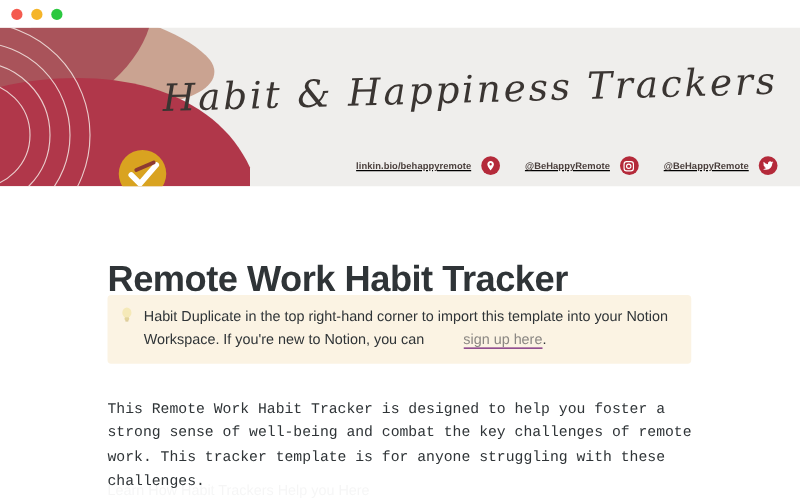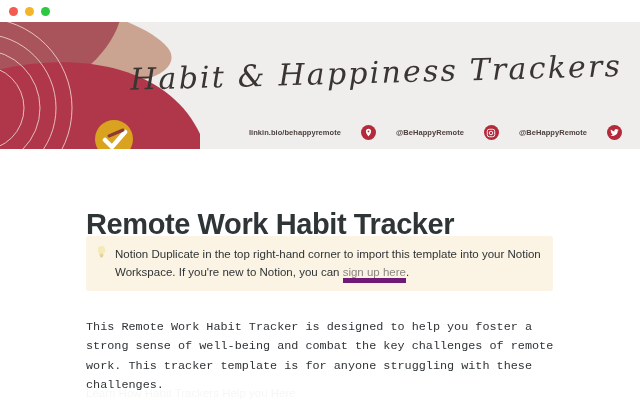--- a/index.html
+++ b/index.html
@@ -96,21 +96,22 @@
     right: 18px;
     top: 103px;
     display: flex;
     align-items: center;
     gap: 7px;
     white-space: nowrap;
   }
   .social-item {
     display: flex;
     align-items: center;
-    gap: 20px;
+    gap: 8px;
+    text-decoration: underline;
   }
   .social-item + .social-item { margin-left: 13px; }
   .social-label {
     font-size: 7.5px;
     font-weight: bold;
     color: #4A3F3C;
     letter-spacing: 0.05px;
   }
   .social-icon {
     width: 15px;
@@ -162,23 +163,24 @@
     color: #E8D9A0;
   }
   #callout-text {
     font-size: 11.5px;
     line-height: 18px;
     color: #2F3437;
   }
   #callout-text .em { }
   #callout-link {
     color: #8A8682;
-    border-bottom: 5px solid #701a75;
+    border-bottom: 1px solid #701a75;
     text-decoration: none;
     cursor: pointer;
+    margin-left: 28px;
   }
 
   #body-paragraph {
     position: absolute;
     left: 86px;
     top: 157px;
     width: 470px;
     font-size: 11.8px;
     line-height: 19.5px;
     color: #2F3437;
@@ -276,21 +278,21 @@
 
   <div id="callout">
     <div id="callout-icon">
       <svg width="11" height="14" viewBox="0 0 24 30" xmlns="http://www.w3.org/2000/svg">
         <ellipse cx="12" cy="11" rx="8" ry="9" fill="#F5E9B8"></ellipse>
         <rect x="8" y="19" width="8" height="5" rx="1.4" fill="#E3D49A"></rect>
         <rect x="9" y="24" width="6" height="2.4" rx="1.2" fill="#D6C48A"></rect>
       </svg>
     </div>
     <div id="callout-text">
-      <span>Notion </span><span class="em">Duplicate</span><span> in the top right-hand corner to import this template into your Notion Workspace. If you're new to Notion, you can </span><a id="callout-link">sign up here</a><span>.</span>
+      <span>Habit </span><span class="em">Duplicate</span><span> in the top right-hand corner to import this template into your Notion Workspace. If you're new to Notion, you can </span><a id="callout-link">sign up here</a><span>.</span>
     </div>
   </div>
 
   <p id="body-paragraph">This Remote Work Habit Tracker is designed to help you foster a strong sense of well-being and combat the key challenges of remote work. This tracker template is for anyone struggling with these challenges.</p>
 
   <div id="trailing-line">Learn How Habit Trackers Help you Here</div>
 
 </div>
 
 </body></html>

